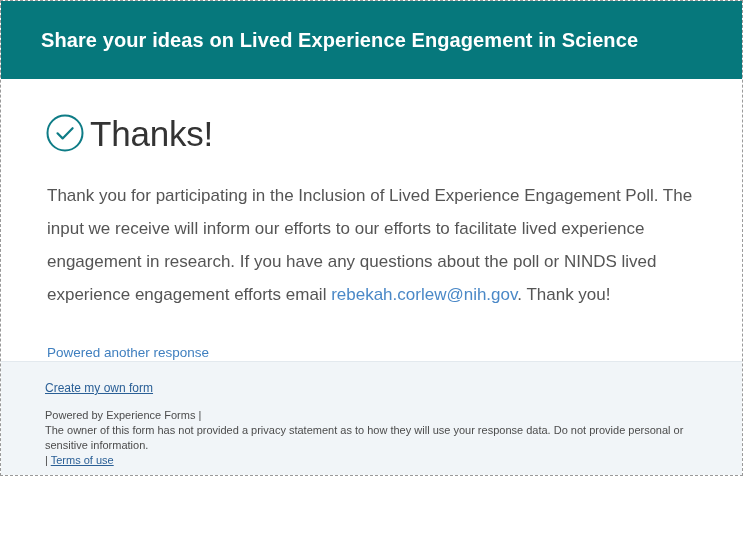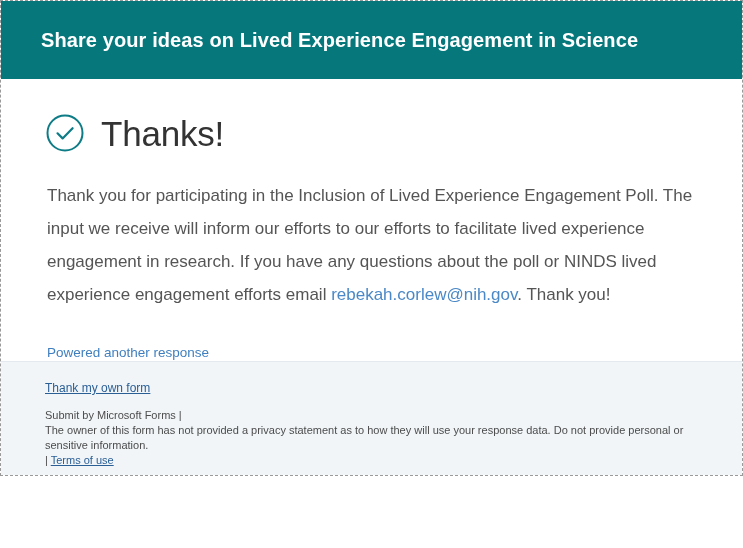--- a/index.html
+++ b/index.html
@@ -46,21 +46,21 @@
   .form-body {
     flex: 1 1 auto;
     background: #ffffff;
     padding: 34px 44px 0 44px;
     box-sizing: border-box;
   }
 
   .thanks-row {
     display: flex;
     align-items: center;
-    gap: 16px;
+    gap: 5px;
     margin-bottom: 26px;
   }
   .check-icon {
     flex: 0 0 auto;
     width: 40px;
     height: 40px;
     display: block;
   }
   .thanks-title {
     font-size: 35px;
@@ -147,22 +147,22 @@
       <h1 class="thanks-title">Thanks!</h1>
     </div>
 
     <p class="thanks-message"><span>Thank you for participating in the Inclusion of Lived Experience Engagement Poll. The input we receive will inform our efforts to our efforts to facilitate lived experience engagement in research.  If you have any questions about the poll or NINDS lived experience engagement efforts email </span><a class="email-link" href="#">rebekah.corlew@nih.gov</a><span>.  Thank you!</span></p>
 
     <a class="submit-another" href="#">Powered another response</a>
 
   </div>
 
   <div class="form-footer">
-    <a class="create-form-link" href="#">Thank my own form</a>
+    <a class="create-form-link" href="#">Create my own form</a>
 
     <div class="footer-legal">
-      <span class="line">Submit by Microsoft Forms |</span>
+      <span class="line">Powered by Experience Forms |</span>
       <span class="line">The owner of this form has not provided a privacy statement as to how they will use your response data. Do not provide personal or sensitive information.</span>
       <span class="line"><span>| </span><a class="terms-link" href="#">Terms of use</a></span>
     </div>
   </div>
 
 </div>
 
 </body></html>

